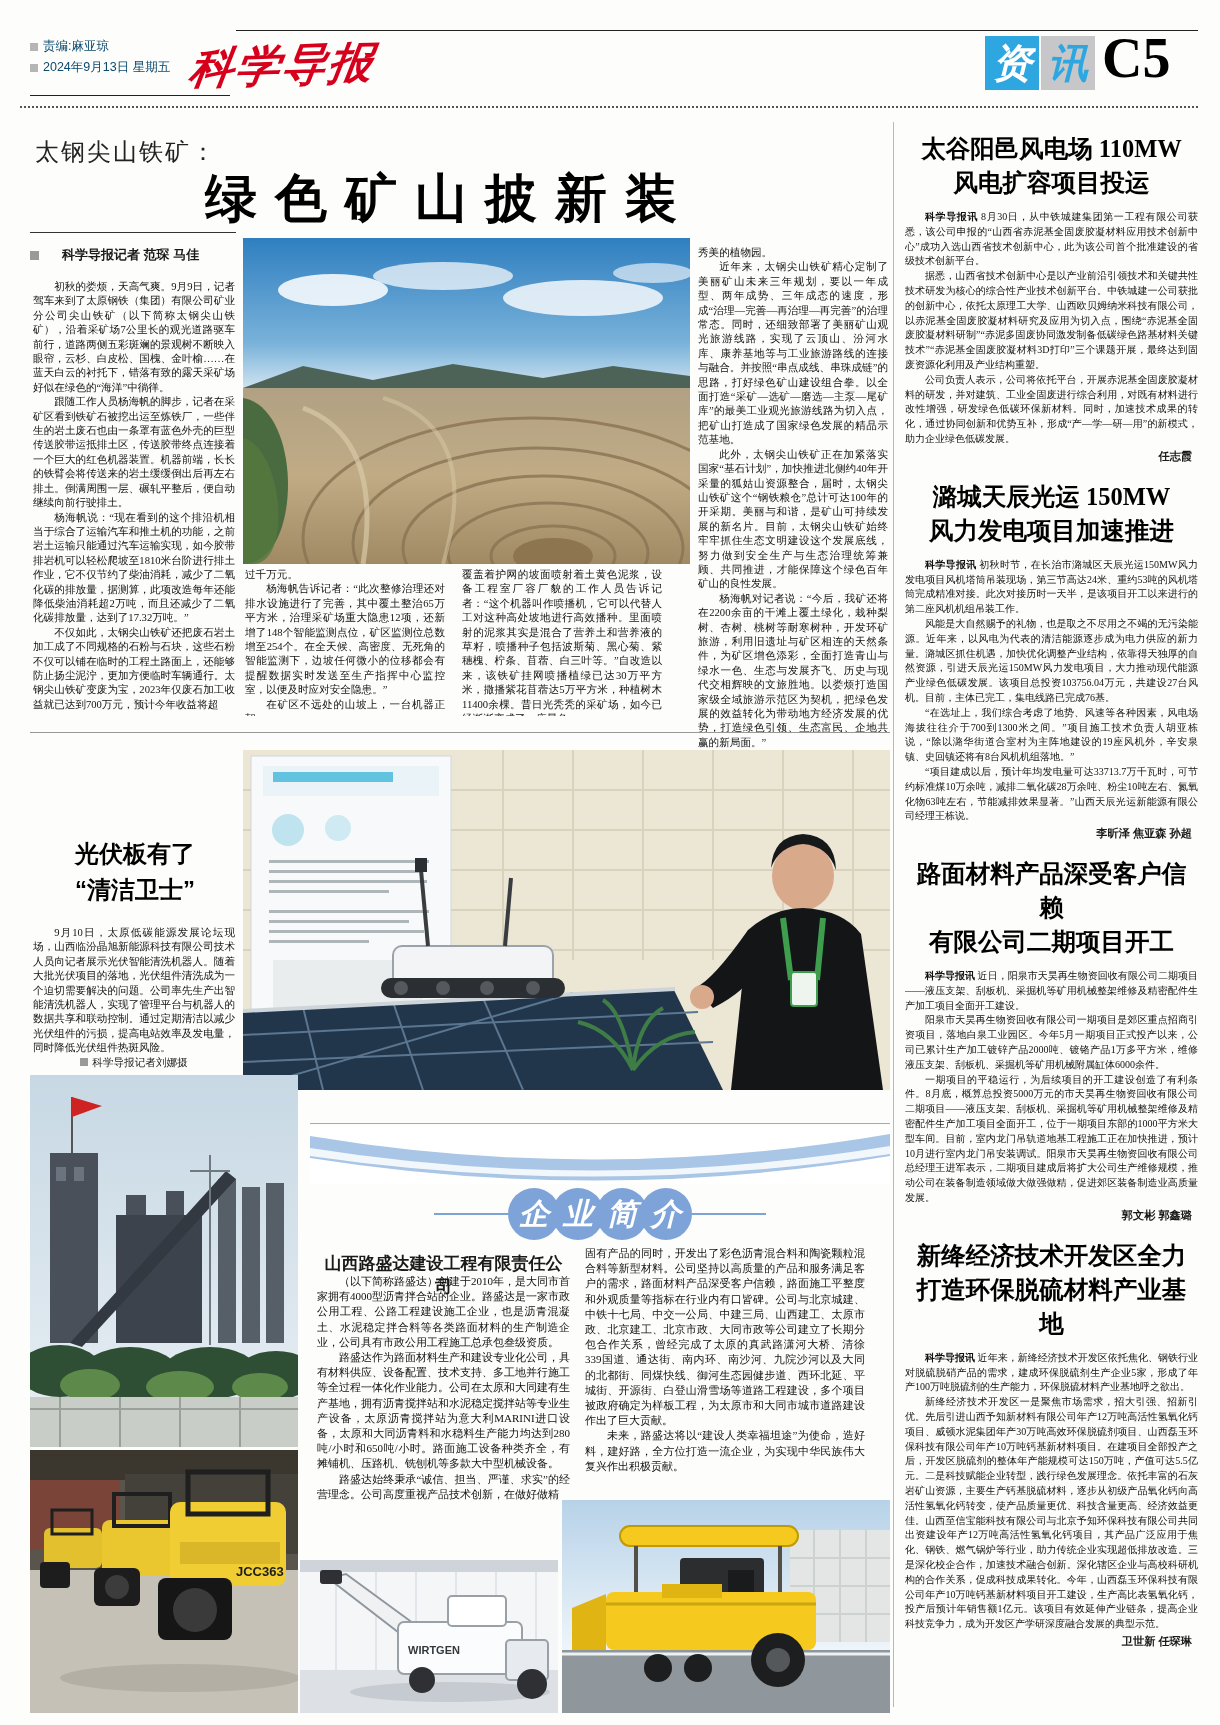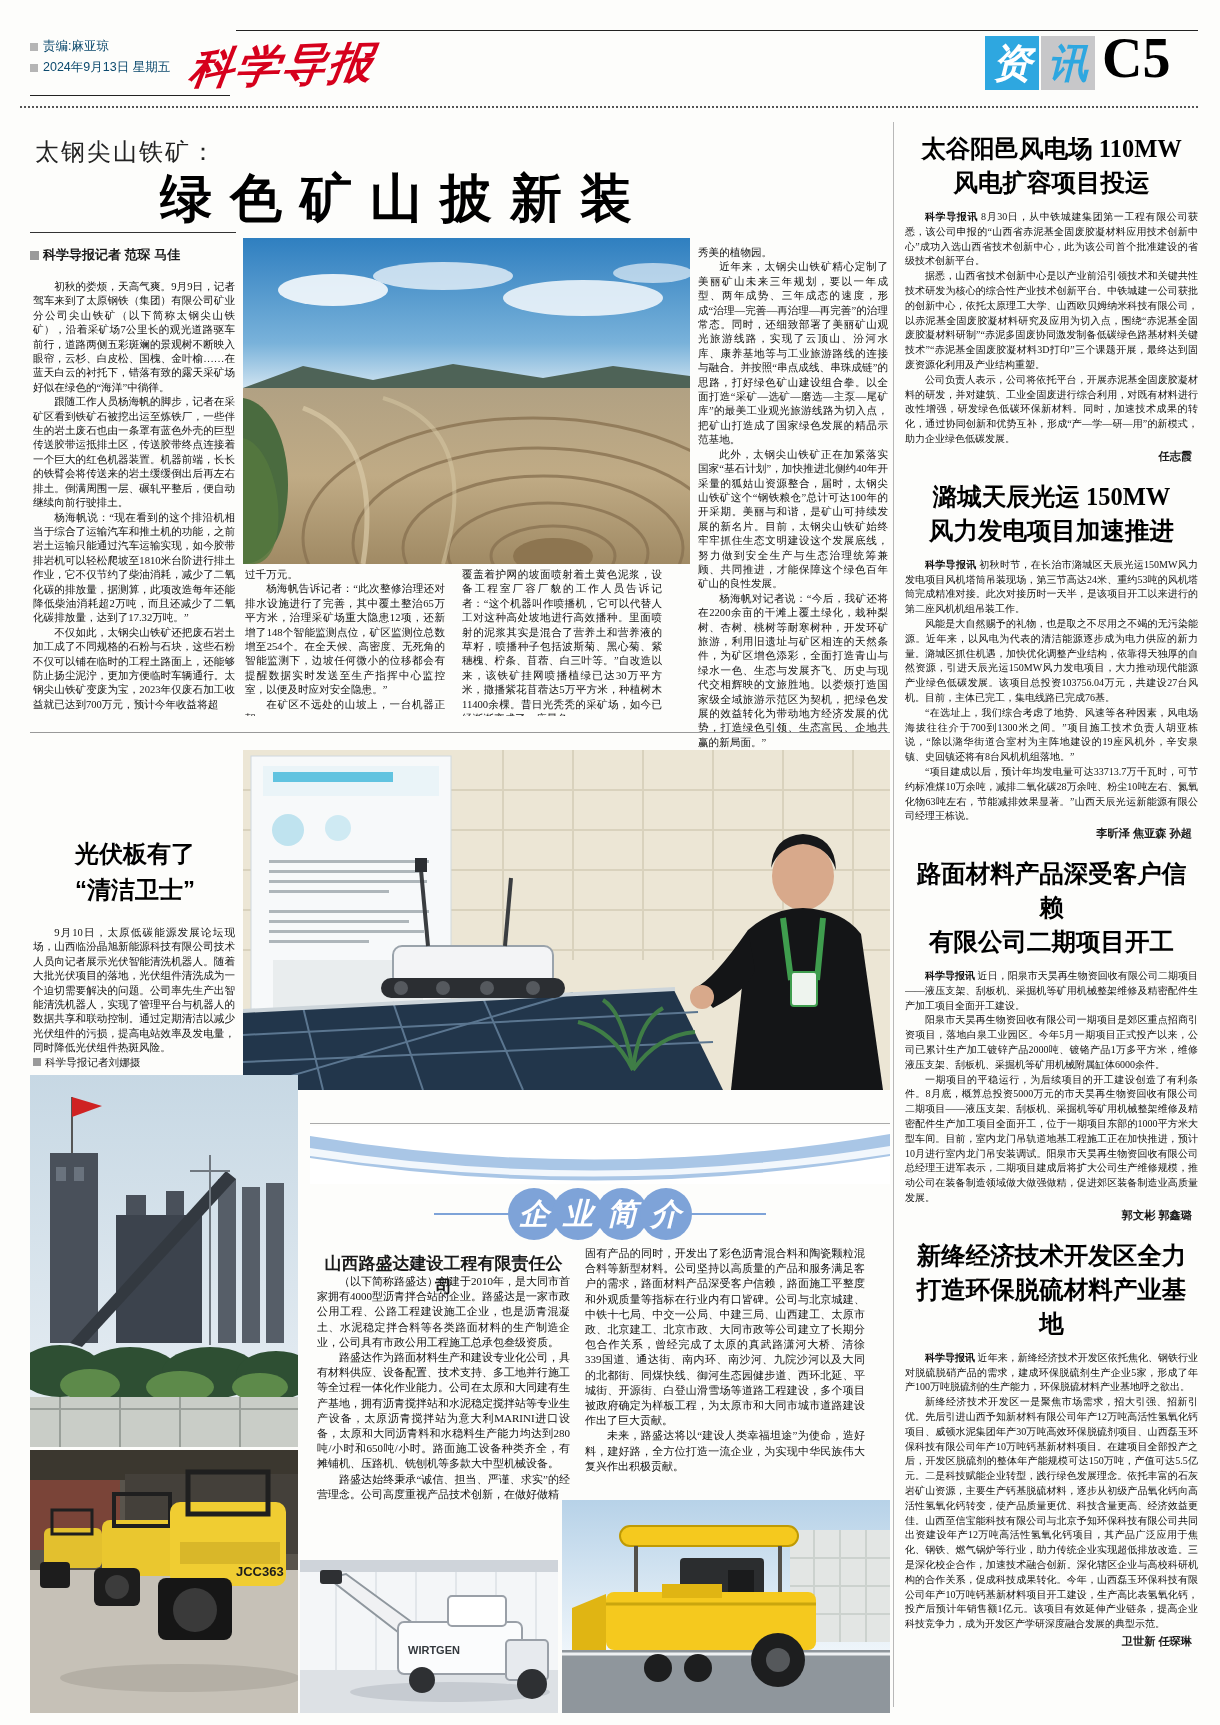--- a/index.html
+++ b/index.html
@@ -20,40 +20,40 @@
   .badge-zi{background:#2ea7e0;color:#fff;}
   .badge-xun{background:#c7c7c9;color:#2ea7e0;margin-left:2px;}
   .page-no{position:absolute;left:1102px;top:26px;font-size:56px;font-weight:bold;color:#000;
            font-family:"Liberation Serif","DejaVu Serif",serif;}
   .hdr-dotted{position:absolute;left:20px;top:106px;width:1178px;border-top:2px dotted #555;}
   .vdivider{position:absolute;left:893px;top:122px;width:0;height:1585px;border-left:1px solid #b8b8b8;}
   
   .main{position:absolute;left:30px;top:120px;width:860px;height:1600px;}
   .kicker{position:absolute;left:5px;top:16px;font-size:24px;letter-spacing:2px;
           font-family:"Liberation Sans","DejaVu Sans",sans-serif;color:#222;}
-  .headline{position:absolute;left:130px;top:44px;width:580px;font-size:52px;
+  .headline{position:absolute;left:130px;top:44px;width:580px;text-align:center;font-size:52px;
             font-weight:bold;letter-spacing:18px;font-family:"Liberation Sans","DejaVu Sans",sans-serif;color:#000;}
   .byline-rule{position:absolute;left:0;top:112px;width:206px;border-top:1.5px solid #333;}
   .byline{position:absolute;left:0;top:126px;width:206px;font-size:13px;font-weight:bold;
-          font-family:"Liberation Sans","DejaVu Sans",sans-serif;display:flex;align-items:center;gap:4px;}
+          font-family:"Liberation Sans","DejaVu Sans",sans-serif;display:flex;align-items:center;gap:23px;}
   .byline .sq{width:9px;height:9px;background:#9a9a9a;display:inline-block;}
   .coltext{position:absolute;font-size:10.6px;line-height:14.4px;text-align:justify;overflow:hidden;color:#111;}
   .coltext p{margin:0;text-indent:2em;}
   .coltext p.noindent{text-indent:0;}
   .col1{left:3px;top:160px;width:202px;height:432px;}
   .col2{left:215px;top:448px;width:200px;height:148px;}
   .col3{left:432px;top:448px;width:200px;height:148px;}
   .col4{left:668px;top:126px;width:190px;height:648px;}
   .photo-mine{position:absolute;left:213px;top:118px;width:447px;height:326px;overflow:hidden;background:#9db9c9;}
   .main-hr{position:absolute;left:0;top:612px;width:860px;border-top:1px solid #999;}
   
   .solar-head{position:absolute;left:0;top:716px;width:210px;text-align:center;font-size:24px;font-weight:bold;
               font-family:"Liberation Sans","DejaVu Sans",sans-serif;line-height:36px;color:#000;}
   .solar-body{left:3px;top:806px;width:202px;height:210px;}
-  .solar-credit{position:absolute;left:3px;top:936px;width:202px;font-size:10.6px;text-align:left;
+  .solar-credit{position:absolute;left:3px;top:936px;width:202px;font-size:10.6px;text-align:center;
                 font-family:"Liberation Sans","DejaVu Sans",sans-serif;}
   .solar-credit .sq{display:inline-block;width:8px;height:8px;background:#9a9a9a;margin-right:4px;}
   .photo-expo{position:absolute;left:213px;top:630px;width:647px;height:340px;overflow:hidden;background:#e9e3d2;}
   
   .cp-line{position:absolute;left:280px;top:1003px;width:580px;border-top:1px solid #aaa;}
   .cp-wave{position:absolute;left:280px;top:1006px;width:580px;height:58px;overflow:hidden;}
   .cp-badge{position:absolute;left:280px;top:1068px;width:580px;display:flex;align-items:center;justify-content:center;}
   .cp-badge .bline{width:78px;border-top:2.5px solid #7ea3d8;}
   .cp-badge .circ{width:52px;height:52px;border-radius:50%;background:#7ea3d8;color:#fff;display:flex;
                   align-items:center;justify-content:center;font-size:30px;font-weight:bold;margin:0 -4px;

